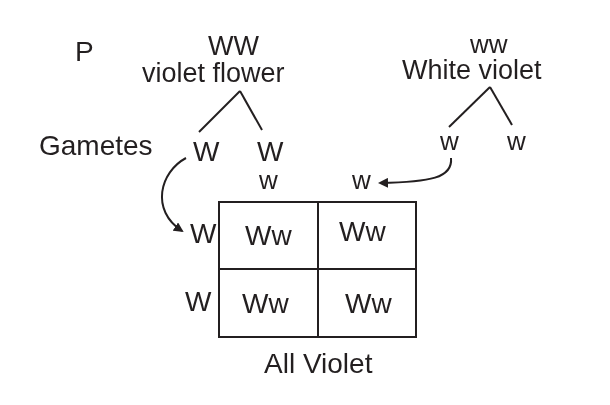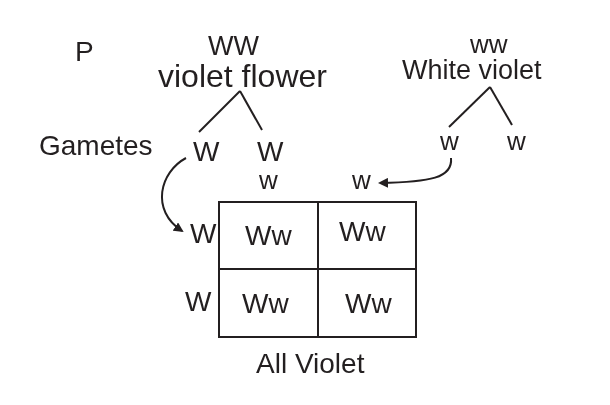--- a/index.html
+++ b/index.html
@@ -29,21 +29,21 @@
   <path d="M451,158 C453,178 430,182 380,183" fill="none" stroke="#231f20" stroke-width="2" marker-end="url(#ah)"></path>
 
   <rect x="219" y="202" width="197" height="135" fill="none" stroke="#231f20" stroke-width="2"></rect>
   <line x1="318" y1="202" x2="318" y2="337" stroke="#231f20" stroke-width="2"></line>
   <line x1="219" y1="269" x2="416" y2="269" stroke="#231f20" stroke-width="2"></line>
 </svg>
 
 <div class="t" style="left:75px;top:38px;font-size:28px;">P</div>
 
 <div class="t" style="left:208px;top:33px;font-size:27px;">WW</div>
-<div class="t" style="left:158px;top:60px;font-size:32px;text-align:center;">violet flower</div>
+<div class="t" style="left:142px;top:60px;font-size:27px;text-align:center;">violet flower</div>
 
 <div class="t" style="left:470px;top:31px;font-size:26px;">ww</div>
 <div class="t" style="left:402px;top:57px;font-size:27px;">White violet</div>
 
 <div class="t" style="left:39px;top:132px;font-size:28px;">Gametes</div>
 
 <div class="t" style="left:193px;top:138px;font-size:28px;">W</div>
 <div class="t" style="left:257px;top:138px;font-size:28px;">W</div>
 
 <div class="t" style="left:440px;top:128px;font-size:26px;">w</div>
@@ -53,13 +53,13 @@
 <div class="t" style="left:352px;top:167px;font-size:26px;">w</div>
 
 <div class="t" style="left:190px;top:220px;font-size:28px;">W</div>
 <div class="t" style="left:185px;top:288px;font-size:28px;">W</div>
 
 <div class="t" style="left:245px;top:222px;font-size:28px;">Ww</div>
 <div class="t" style="left:339px;top:218px;font-size:28px;">Ww</div>
 <div class="t" style="left:242px;top:290px;font-size:28px;">Ww</div>
 <div class="t" style="left:345px;top:290px;font-size:28px;">Ww</div>
 
-<div class="t" style="left:256px;top:350px;font-size:28px;">All Violet</div>
+<div class="t" style="left:264px;top:350px;font-size:28px;">All Violet</div>
 
 </body></html>

